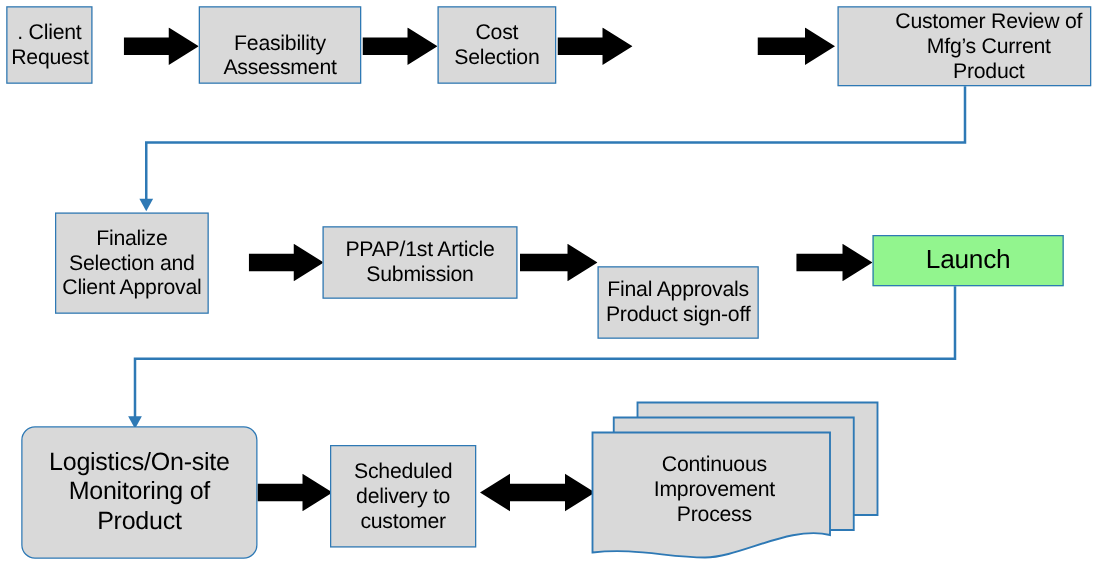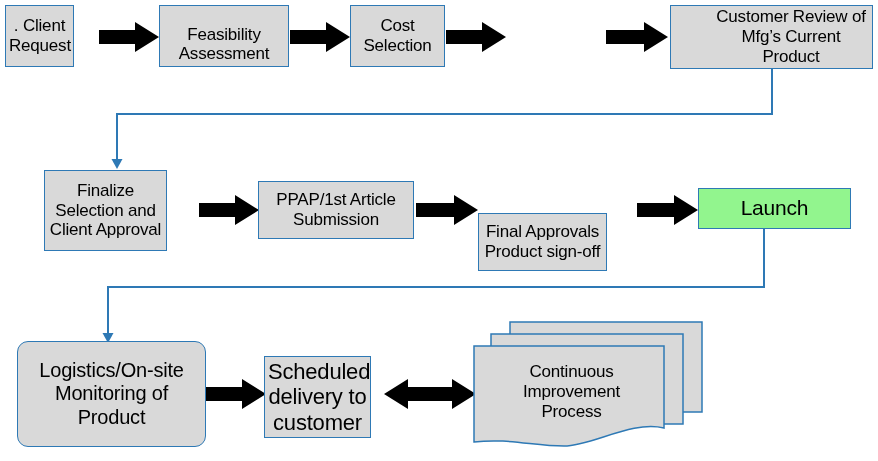--- a/index.html
+++ b/index.html
@@ -173,21 +173,21 @@
 Monitoring of
 Product</span>
   </div>
 
   <div class="arrow" style="left:206px; top:379px; width:60px; height:30px;">
     <svg width="60" height="30" viewBox="0 0 60 30" aria-hidden="true">
       <path d="M0,8 L36,8 L36,0 L60,15 L36,30 L36,22 L0,22 Z" fill="#000000"></path>
     </svg>
   </div>
 
-  <div class="node" style="left:264px; top:356px; width:107px; height:82px; font-size:22px;">
+  <div class="node" style="left:264px; top:356px; width:117px; height:82px; font-size:17px;">
     <span class="label">Scheduled
 delivery to
 customer</span>
   </div>
 
   <div class="arrow" style="left:384px; top:377px; width:92px; height:34px;">
     <svg width="92" height="34" viewBox="0 0 92 34" aria-hidden="true">
       <path d="M0,17 L24,2 L24,10 L68,10 L68,2 L92,17 L68,32 L68,24 L24,24 L24,32 Z" fill="#000000"></path>
     </svg>
   </div>

